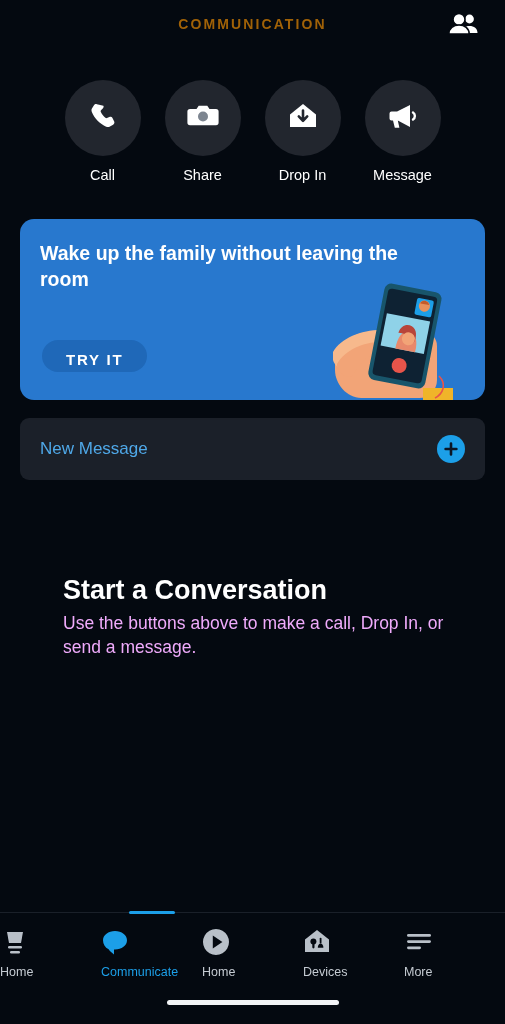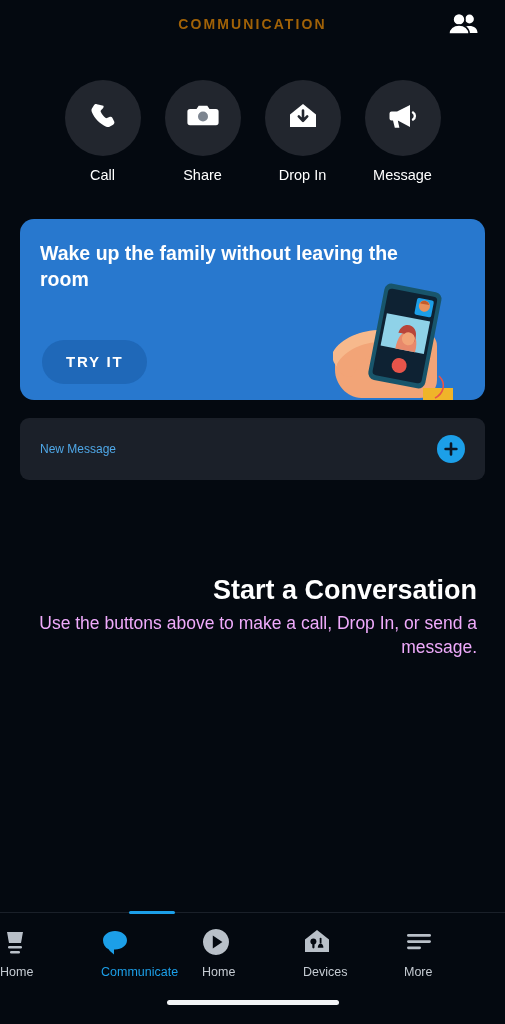--- a/index.html
+++ b/index.html
@@ -47,41 +47,41 @@
     background:#2878CE; border-radius:14px; overflow:hidden;
   }
   .promo-title {
     position:absolute; left:20px; top:22px; width:380px;
     color:#ffffff; font-size:19.5px; font-weight:bold; line-height:1.32;
   }
   .promo-btn {
     position:absolute; left:22px; top:121px;
     background:#1F68B8; color:#ffffff;
     border:none; border-radius:22px;
-    padding:0 24px; height:44px; line-height:40px;
+    padding:0 24px; height:32px; line-height:40px;
     font-size:15px; font-weight:bold; letter-spacing:1.8px;
     font-family:"Liberation Sans", sans-serif; cursor:pointer;
   }
   .promo-art { position:absolute; right:8px; bottom:0; width:150px; height:120px; }
 
   
   .newmsg {
     position:relative; margin:18px 20px 0 20px; height:62px;
     background:#1B2029; border-radius:9px;
     display:flex; align-items:center; cursor:pointer;
   }
-  .newmsg-label { margin-left:20px; color:#4FA8E8; font-size:12px; }
+  .newmsg-label { margin-left:20px; color:#4FA8E8; font-size:17px; }
   .newmsg-plus {
     position:absolute; right:20px; top:50%; transform:translateY(-50%);
     width:28px; height:28px; border-radius:50%; background:#1C9FE8;
     display:flex; align-items:center; justify-content:center;
   }
 
   
-  .empty { margin-top:95px; text-align:right; padding:0 28px; }
+  .empty { margin-top:95px; text-align:left; padding:0 28px;margin-left:35px; }
   .empty-title { color:#ffffff; font-size:27px; font-weight:bold; }
   .empty-sub { margin-top:6px; color:#f0abfc; font-size:17.5px; line-height:1.35; }
 
   
   .navbar {
     position:absolute; left:0; right:0; bottom:0; height:112px;
     background:#040910; border-top:1px solid #1A2029;
   }
   .navrow { display:flex; height:78px; }
   .navitem {

